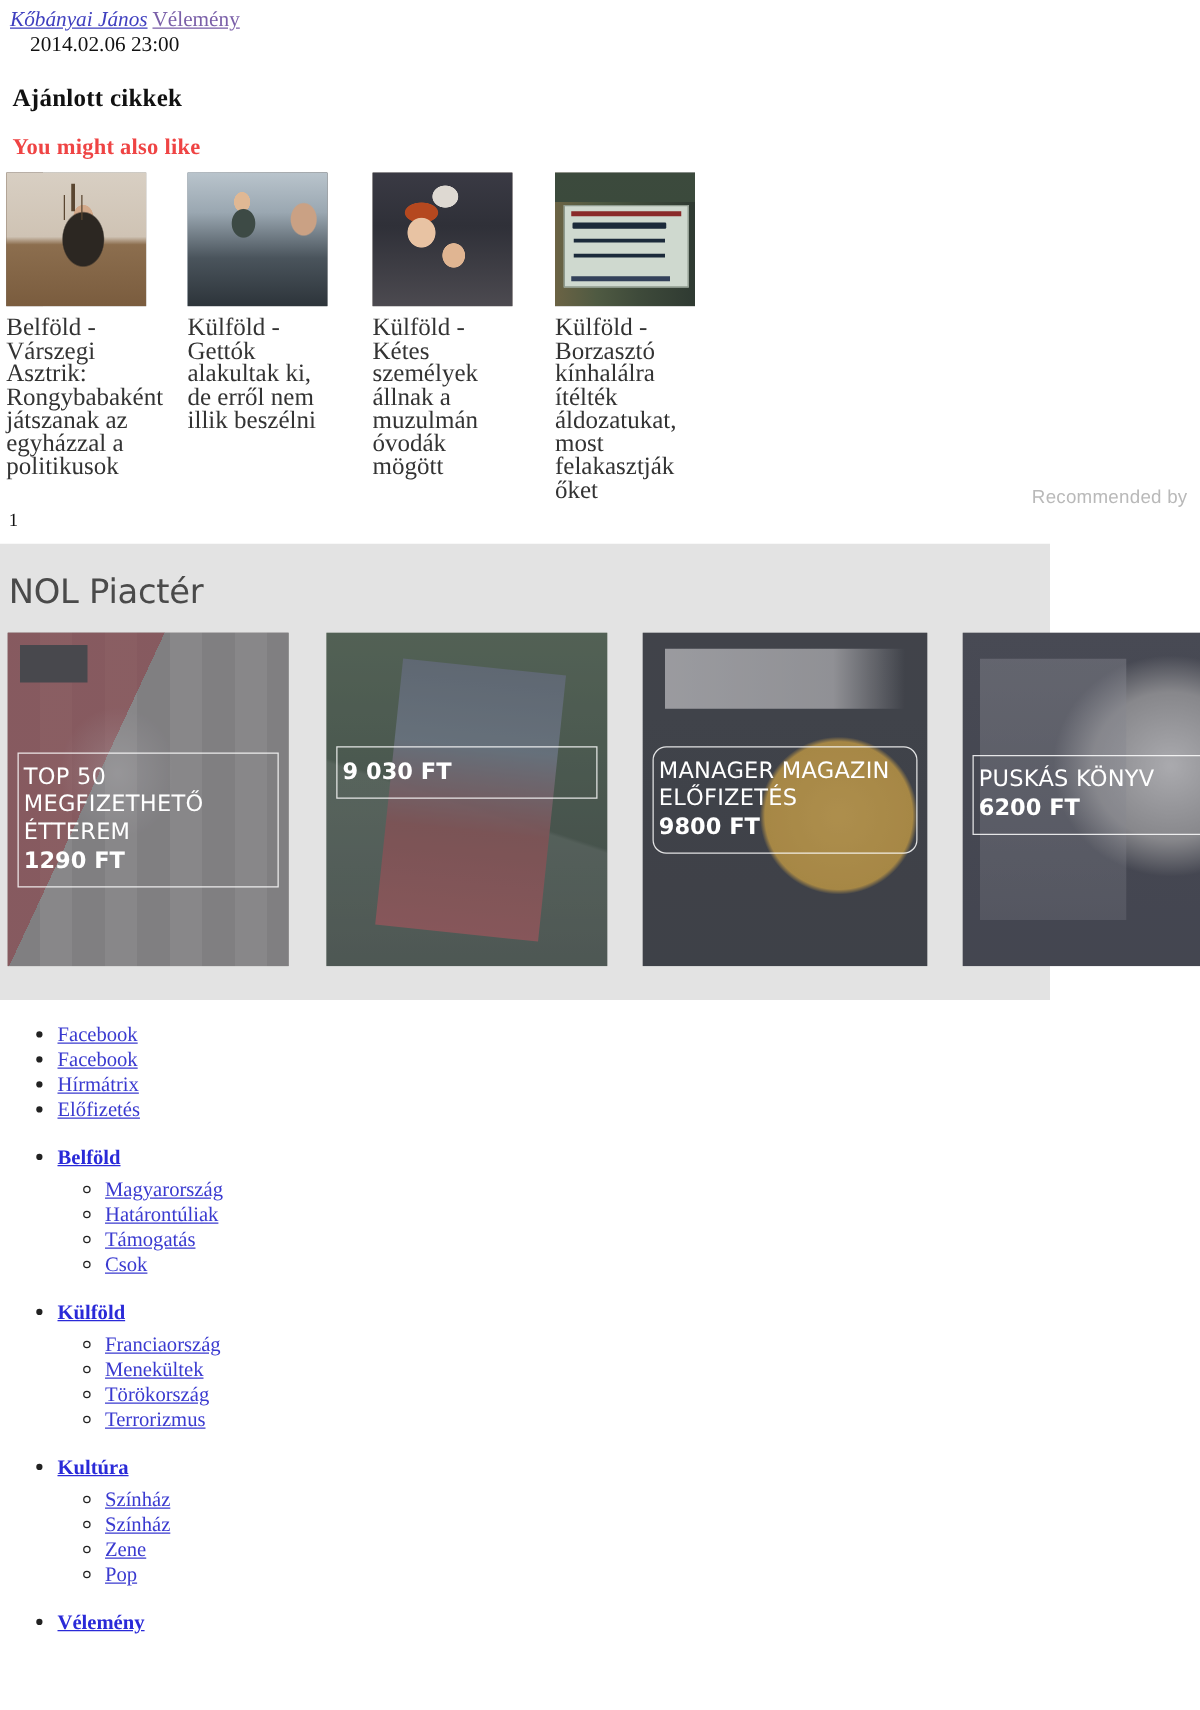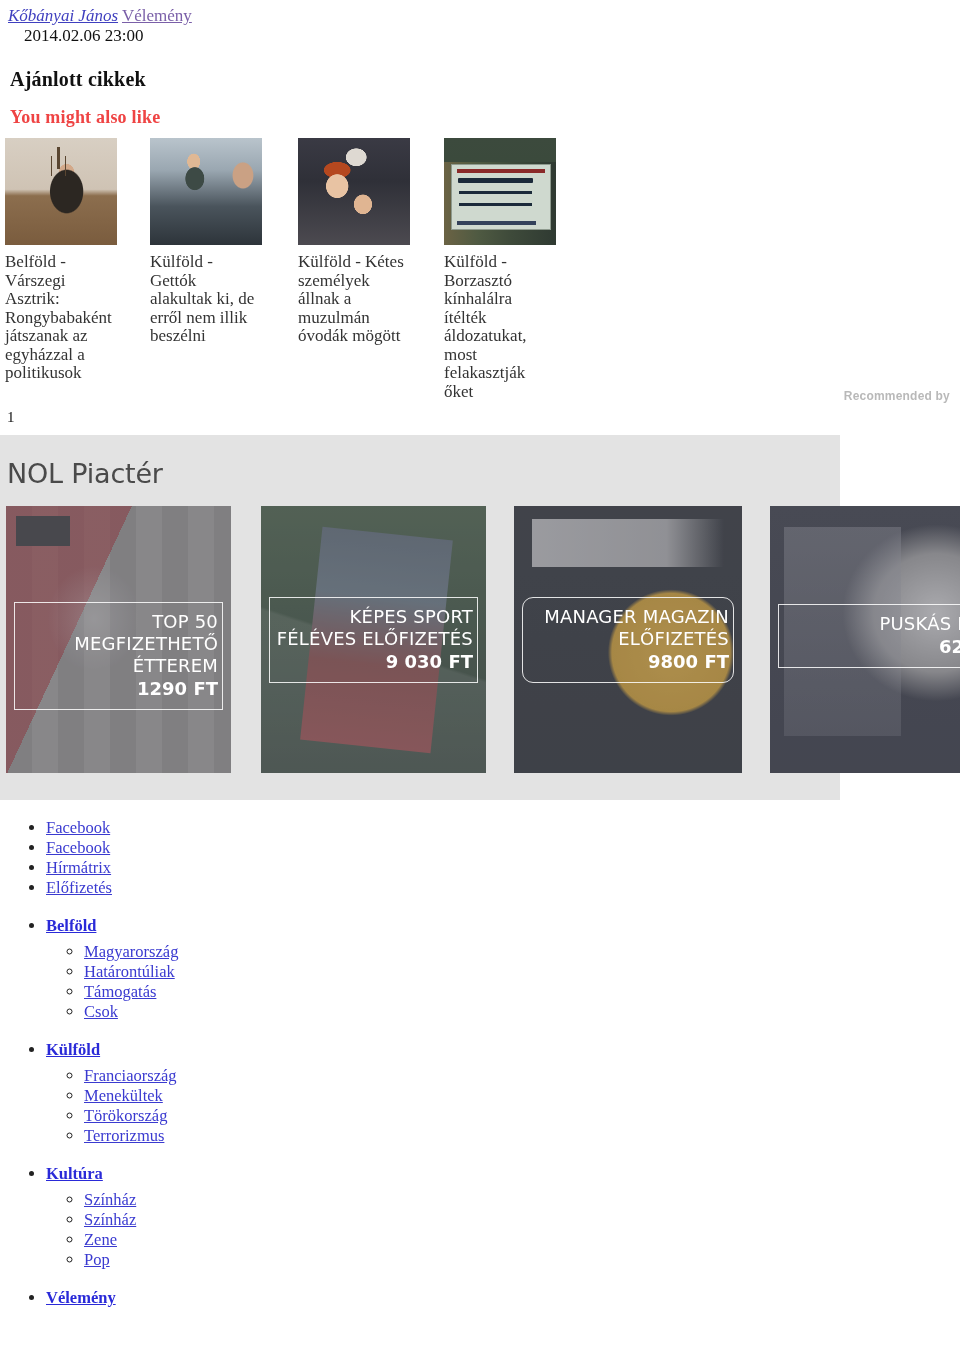--- a/index.html
+++ b/index.html
@@ -79,21 +79,21 @@
 
   .rec-thumb {
     width: 112px;
     height: 107px;
     position: relative;
     overflow: hidden;
     background: #8a8a8a;
   }
   .rec-title {
     margin-top: 8px;
-    font-size: 17px;
+    font-size: 20px;
     line-height: 18.5px;
     color: #333;
     font-family: "Liberation Serif", "DejaVu Serif", serif;
   }
 
   
   .ph-priest {
     position: absolute; inset: 0;
     background:
       radial-gradient(ellipse 26px 34px at 55% 50%, #2c2722 0%, #2c2722 62%, rgba(44,39,34,0) 66%),
@@ -146,25 +146,24 @@
   .ph-sign .board s {
     position: absolute; left: 5px; bottom: 4px; width: 80%; height: 4px;
     background: #33415a;
   }
 
   
   .rec-by {
     position: absolute;
     right: 10px;
     top: 389px;
-    font-size: 12px;
+    font-size: 15px;
     color: #b9b9b9;
     font-family: "Liberation Sans", sans-serif;
     letter-spacing: .2px;
-    font-weight: bold;
   }
   .page-num {
     position: absolute;
     left: 7px;
     top: 409px;
     font-size: 15px;
     color: #111;
   }
 
   
@@ -260,21 +259,21 @@
     background: rgba(100,100,110,.34);
   }
 
   .overlay {
     position: absolute;
     left: 8px;
     right: 8px;
     border: 1px solid rgba(255,255,255,.85);
     box-sizing: border-box;
     padding: 8px 4px 9px;
-    text-align: right;
+    text-align: left;
     color: #ffffff;
     font-family: "DejaVu Sans", "Liberation Sans", sans-serif;
   }
   .card.c0 .overlay { top: 96px; }
   .card.c1 .overlay { top: 91px; }
   .card.c2 .overlay { top: 91px; border-radius: 11px; }
   .card.c3 .overlay { top: 98px; left: 8px; right: -30px; }
 
   .ov-name {
     font-size: 18px;
@@ -387,21 +386,20 @@
       <div class="overlay">
         <div class="ov-name">TOP 50 MEGFIZETHETŐ ÉTTEREM</div>
         <div class="ov-price">1290 FT</div>
       </div>
     </div>
 
     <div class="card c1">
       <div class="card-bg bg-kepessport"></div>
       <div class="card-shade"></div>
       <div class="overlay">
-        <div class="ov-name">KÉPES SPORT FÉLÉVES ELŐFIZETÉS</div>
         <div class="ov-price">9 030 FT</div>
       </div>
     </div>
 
     <div class="card c2">
       <div class="card-bg bg-manager"></div>
       <div class="card-shade"></div>
       <div class="overlay">
         <div class="ov-name">MANAGER MAGAZIN ELŐFIZETÉS</div>
         <div class="ov-price">9800 FT</div>

